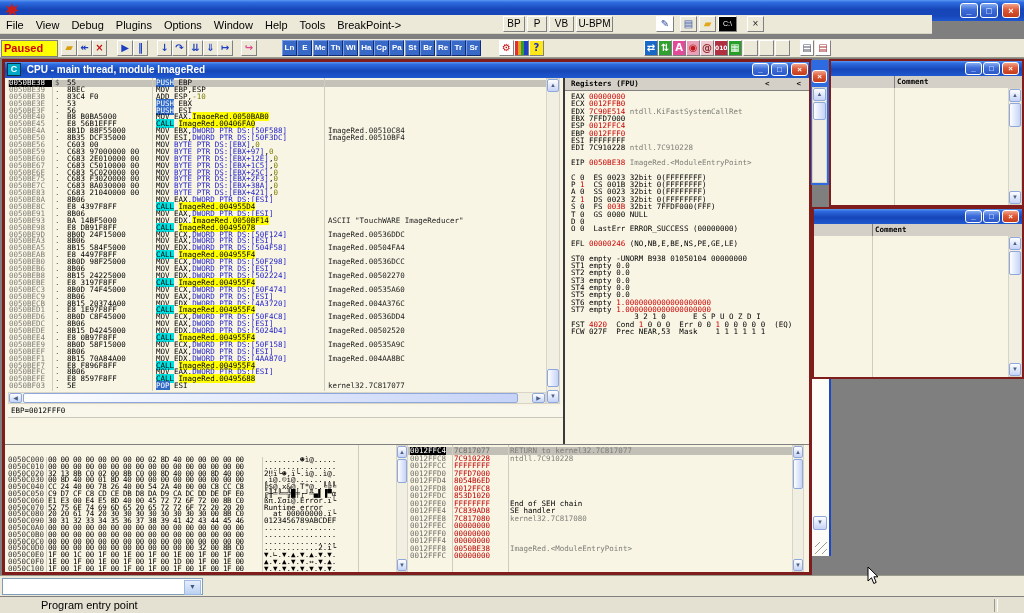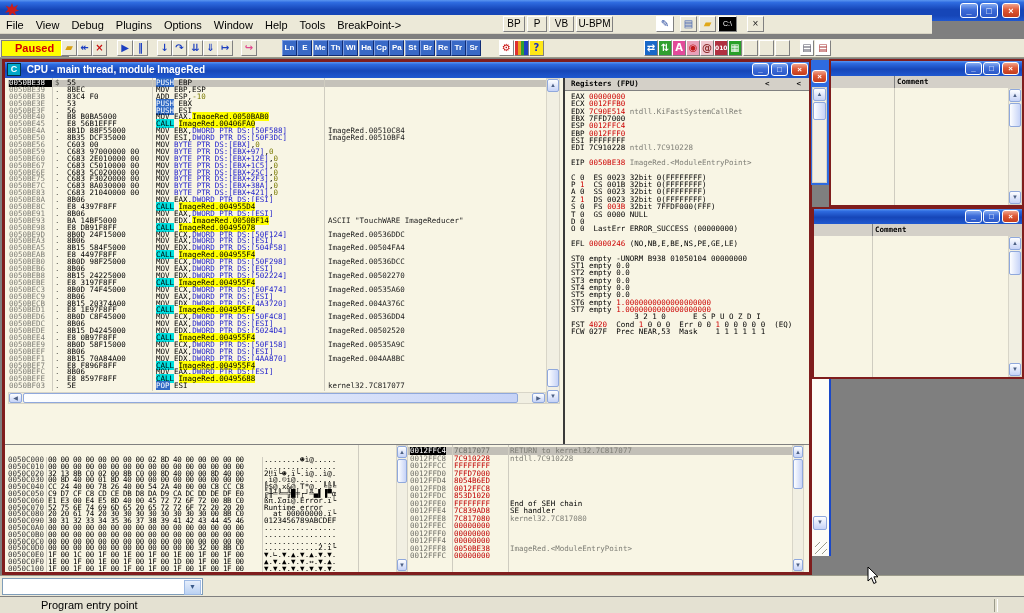--- a/index.html
+++ b/index.html
@@ -14,21 +14,21 @@
   .wbtn{position:absolute;top:3px;width:18px;height:15px;border:1px solid #fff;border-radius:3px;
     background:linear-gradient(#86AcF2,#3D6CD8 45%,#2B58C8);color:#fff;font:bold 9px "Liberation Sans",sans-serif;
     text-align:center;line-height:14px;box-sizing:border-box;}
   .wbtn.close{background:linear-gradient(#F0A58E,#DE5835 45%,#C33C1C);}
   #menubar{position:absolute;left:0;top:15px;width:932px;height:18px;background:#ECE9D8;border-bottom:1px solid #D8D4C4;}
   .menu-item{display:inline-block;padding:2px 6px;font-size:11px;color:#000;}
   .pbtn{position:absolute;top:1px;height:16px;background:#ECE9D8;border:1px solid;border-color:#FFF #808080 #808080 #FFF;
     font-size:10px;text-align:center;line-height:14px;box-sizing:border-box;}
   #toolbar{position:absolute;left:0;top:39px;width:1024px;height:18px;background:#ECE9D8;border-bottom:1px solid #9a9a8a;}
   #paused-box{position:absolute;left:1px;top:1px;width:53px;height:15px;background:#FFFF00;border:1px solid #808080;
-    color:#D40000;font:bold 11px "Liberation Sans",sans-serif;padding-left:13px;line-height:14px;}
+    color:#D40000;font:bold 11px "Liberation Sans",sans-serif;padding-left:2px;line-height:14px;}
   .tbb{position:absolute;top:1px;height:16px;background:#ECE9D8;border:1px solid;border-color:#FFF #808080 #808080 #FFF;
     box-sizing:border-box;text-align:center;font:bold 10px "DejaVu Sans",sans-serif;line-height:13px;overflow:hidden;}
   .tbb.lb{background:#3969C6;color:#fff;border-color:#7C9CE0 #102C74 #102C74 #7C9CE0;font:bold 8px "Liberation Sans",sans-serif;line-height:13px;}
   .tbb.rainbow{background:linear-gradient(90deg,#E03030 0 25%,#E8A020 25% 45%,#30A030 45% 70%,#2040C0 70% 100%);}
   
   .xpwin{position:absolute;border:3px solid #7f1d1d;background:#d946ef;box-sizing:border-box;}
   .xptitle{height:16px;background:linear-gradient(180deg,#5A96F0 0%,#2E6BE0 15%,#1646B8 55%,#2058D0 100%);
     color:#fff;font:bold 10px "Liberation Sans",sans-serif;line-height:15px;position:relative;}
   .xptitle .wbtn{top:1px;height:13px;width:17px;line-height:11px;font-size:8px;}
   .colhead{background:#D4D0C8;border-bottom:1px solid #808080;color:#000;
@@ -123,20 +123,22 @@
       <div class="sbt" style="left:0;top:290px;width:12px;height:18px;"></div>
       <div class="sbb" style="left:0;bottom:0;width:12px;height:13px;">▼</div>
     </div>
 
     <div class="sb" style="left:3px;top:314px;width:538px;height:12px;">
       <div class="sbb" style="left:0;top:0;width:13px;height:10px;line-height:9px;">◀</div>
       <div class="sbt" style="left:14px;top:0;width:495px;height:10px;"></div>
       <div class="sbb" style="right:0;top:0;width:13px;height:10px;line-height:9px;">▶</div>
     </div>
 
+    <div class="mono" style="position:absolute;left:3px;top:328px;width:552px;height:11px;background:#F9F7EC;
+         border-bottom:1px solid #C9C6BA;font-size:7.5px;line-height:10px;padding-left:3px;color:#000;">EBP=0012FFF0</div>
 
     <div style="position:absolute;left:558px;top:0;width:2px;height:367px;background:#3A3A3A;"></div>
     <div style="position:absolute;left:560px;top:0;width:244px;height:367px;">
       <div class="colhead" style="position:relative;height:12px;line-height:11px;padding-left:6px;">
         <span>Registers (FPU)</span>
         <span style="position:absolute;right:8px;top:0;" class="mono">&lt;      &lt;</span>
       </div>
       <div id="reglines" class="mono" style="position:absolute;left:0;top:15px;width:244px;"><div class="rline"><span>EAX </span><span class="seg-red">00000000</span></div><div class="rline"><span>ECX </span><span class="seg-red">0012FFB0</span></div><div class="rline"><span>EDX </span><span class="seg-red">7C90E514</span><span class="seg-gray"> ntdll.KiFastSystemCallRet</span></div><div class="rline"><span>EBX 7FFD7000</span></div><div class="rline"><span>ESP </span><span class="seg-red">0012FFC4</span></div><div class="rline"><span>EBP </span><span class="seg-red">0012FFF0</span></div><div class="rline"><span>ESI FFFFFFFF</span></div><div class="rline"><span>EDI 7C910228</span><span class="seg-gray"> ntdll.7C910228</span></div><div class="rline"><span></span></div><div class="rline"><span>EIP </span><span class="seg-red">0050BE38</span><span class="seg-gray"> ImageRed.&lt;ModuleEntryPoint&gt;</span></div><div class="rline"><span></span></div><div class="rline"><span>C 0  ES 0023 32bit 0(FFFFFFFF)</span></div><div class="rline"><span>P </span><span class="seg-red">1</span><span>  CS 001B 32bit 0(FFFFFFFF)</span></div><div class="rline"><span>A 0  SS 0023 32bit 0(FFFFFFFF)</span></div><div class="rline"><span>Z </span><span class="seg-red">1</span><span>  DS 0023 32bit 0(FFFFFFFF)</span></div><div class="rline"><span>S 0  FS </span><span class="seg-red">003B</span><span> 32bit 7FFDF000(FFF)</span></div><div class="rline"><span>T 0  GS 0000 NULL</span></div><div class="rline"><span>D 0</span></div><div class="rline"><span>O 0  LastErr ERROR_SUCCESS (00000000)</span></div><div class="rline"><span></span></div><div class="rline"><span>EFL </span><span class="seg-red">00000246</span><span> (NO,NB,E,BE,NS,PE,GE,LE)</span></div><div class="rline"><span></span></div><div class="rline"><span>ST0 empty -UNORM B938 01050104 00000000</span></div><div class="rline"><span>ST1 empty 0.0</span></div><div class="rline"><span>ST2 empty 0.0</span></div><div class="rline"><span>ST3 empty 0.0</span></div><div class="rline"><span>ST4 empty 0.0</span></div><div class="rline"><span>ST5 empty 0.0</span></div><div class="rline"><span>ST6 empty </span><span class="seg-red">1.0000000000000000000</span></div><div class="rline"><span>ST7 empty </span><span class="seg-red">1.0000000000000000000</span></div><div class="rline"><span>              3 2 1 0      E S P U O Z D I</span></div><div class="rline"><span>FST </span><span class="seg-red">4020</span><span>  Cond </span><span class="seg-red">1</span><span> 0 0 0  Err 0 0 </span><span class="seg-red">1</span><span> 0 0 0 0 0  (EQ)</span></div><div class="rline"><span>FCW 027F  Prec NEAR,53  Mask    1 1 1 1 1 1</span></div></div>
     </div>
 

